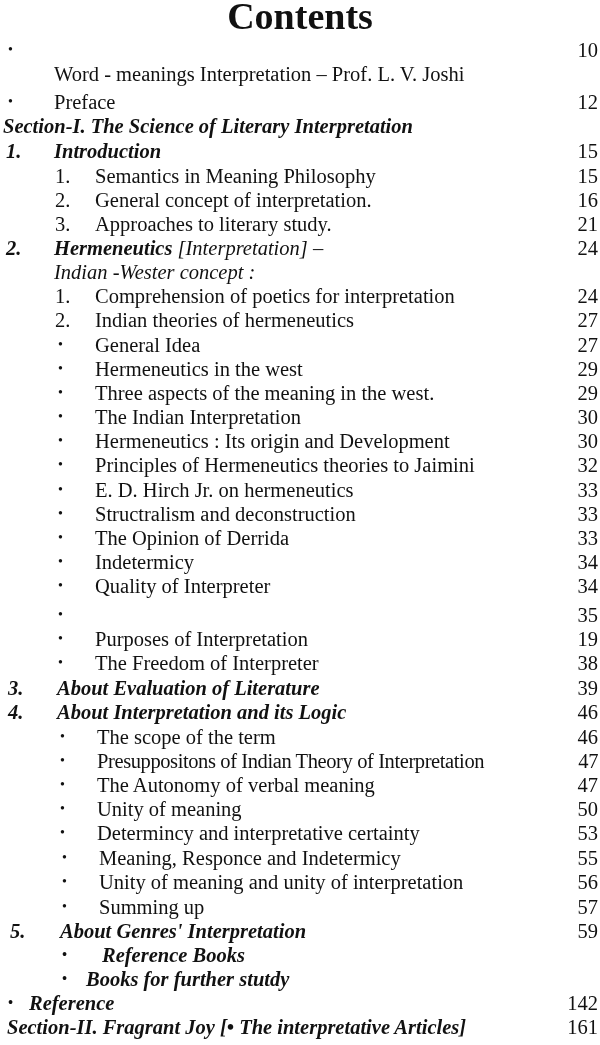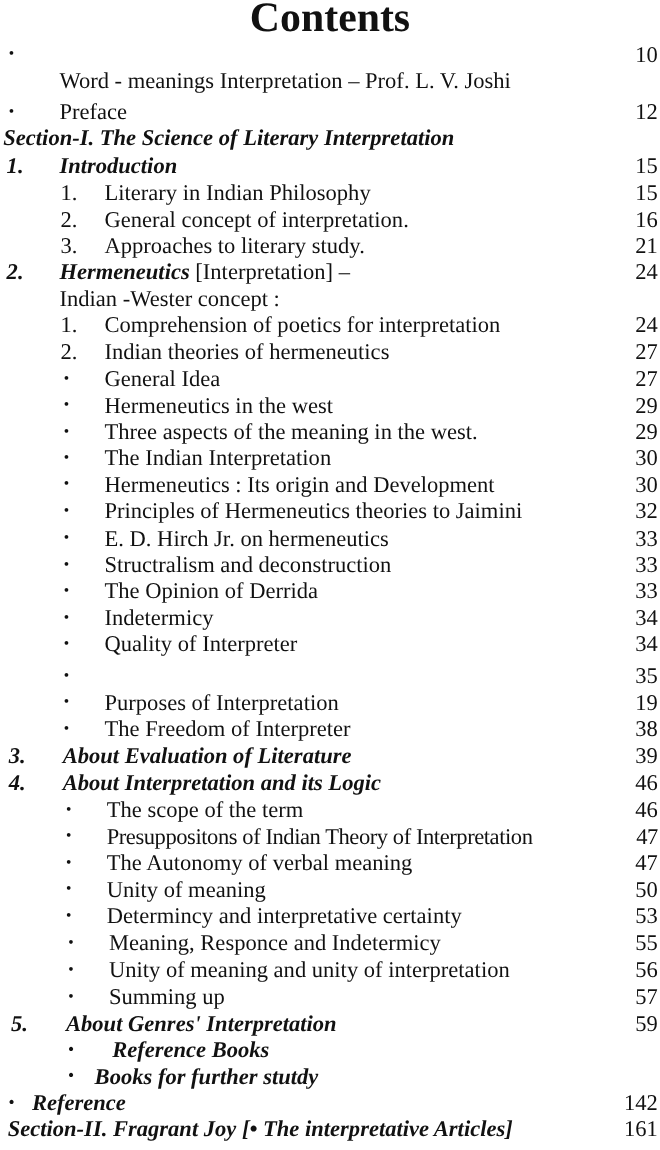--- a/index.html
+++ b/index.html
@@ -42,21 +42,21 @@
       position: absolute;
       top: 0;
     }
     .row .page {
       position: absolute;
       top: 0;
       right: 2px;
       text-align: right;
     }
     .bi { font-weight: bold; font-style: italic; }
-    .it { }
+    .it { font-style: italic; }
     .bullet-dot { font-size: 14px; }
   </style>
 </head>
 <body>
 
 <div class="title">Contents</div>
 
 <div id="toc">
 
   <div class="row" style="top:38px">
@@ -74,21 +74,21 @@
   <div class="row bi" style="top:114px">
     <span class="text" style="left:3px">Section-I. The Science of Literary Interpretation</span>
   </div>
   <div class="row bi" style="top:139px">
     <span class="marker" style="left:6px">1.</span>
     <span class="text" style="left:54px">Introduction</span>
     <span class="page" style="font-weight:normal;font-style:normal">15</span>
   </div>
   <div class="row" style="top:164px">
     <span class="marker" style="left:55px">1.</span>
-    <span class="text" style="left:95px">Literary in Indian Philosophy</span>
+    <span class="text" style="left:95px">Semantics in Meaning Philosophy</span>
     <span class="page">15</span>
   </div>
   <div class="row" style="top:188px">
     <span class="marker" style="left:55px">2.</span>
     <span class="text" style="left:95px">General concept of interpretation.</span>
     <span class="page">16</span>
   </div>
   <div class="row" style="top:212px">
     <span class="marker" style="left:55px">3.</span>
     <span class="text" style="left:95px">Approaches to literary study.</span>

